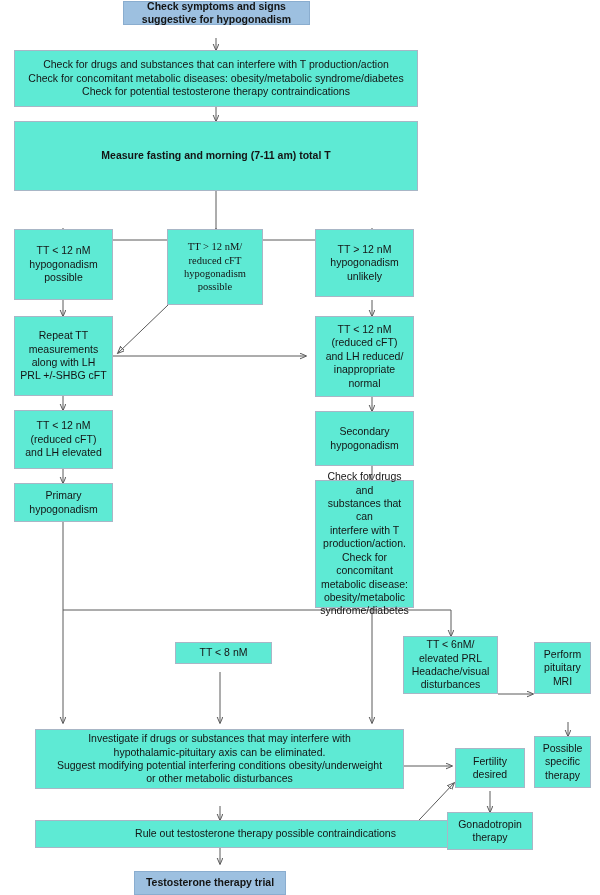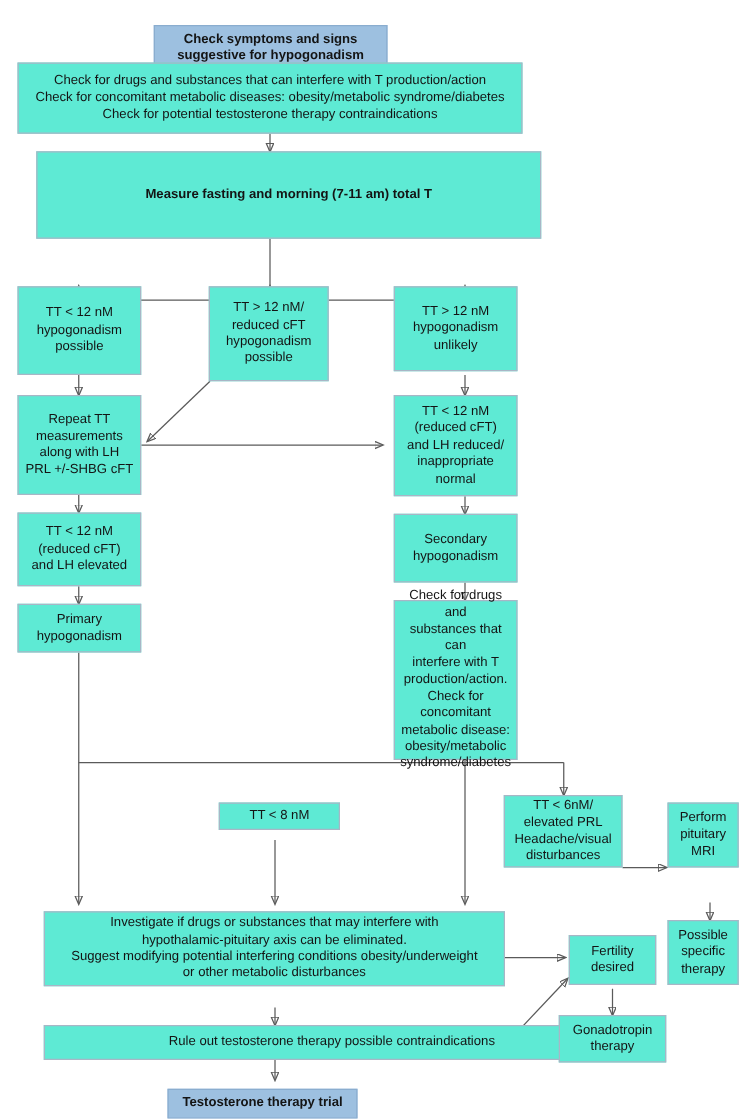--- a/index.html
+++ b/index.html
@@ -104,36 +104,36 @@
 
     <path d="M404,766 L452,766" marker-end="url(#ah)"></path>
 
     <path d="M404,836 L454,783" marker-end="url(#ah)"></path>
 
     <line x1="490" y1="791" x2="490" y2="812" marker-end="url(#ah)"></line>
 
     <line x1="220" y1="848" x2="220" y2="864" marker-end="url(#ah)"></line>
   </svg>
 
-  <div class="box accent" style="left:123px;top:20px;width:187px;height:36px;">Check symptoms and signs
+  <div class="box accent" style="left:123px;top:1px;width:187px;height:24px;">Check symptoms and signs
 suggestive for hypogonadism</div>
 
   <div class="box" style="left:14px;top:50px;width:404px;height:57px;">Check for drugs and substances that can interfere with T production/action
 Check for concomitant metabolic diseases: obesity/metabolic syndrome/diabetes
 Check for potential testosterone therapy contraindications</div>
 
-  <div class="box" style="left:14px;top:121px;width:404px;height:70px;flex-direction:column;margin-left:15px;">
+  <div class="box" style="left:14px;top:121px;width:404px;height:70px;flex-direction:column;">
     <span class="ttl">Measure fasting and morning (7-11 am) total T</span>
   </div>
 
   <div class="box" style="left:14px;top:229px;width:99px;height:71px;">TT &lt; 12 nM
 hypogonadism
 possible</div>
 
-  <div class="box" style="left:167px;top:229px;width:96px;height:76px;">TT &gt; 12 nM/
+  <div class="box" style="left:167px;top:229px;width:96px;height:76px;font-family:Liberation Serif, serif;">TT &gt; 12 nM/
 reduced cFT
 hypogonadism
 possible</div>
 
   <div class="box" style="left:315px;top:229px;width:99px;height:68px;">TT &gt; 12 nM
 hypogonadism
 unlikely</div>
 
   <div class="box" style="left:14px;top:316px;width:99px;height:80px;">Repeat TT
 measurements

